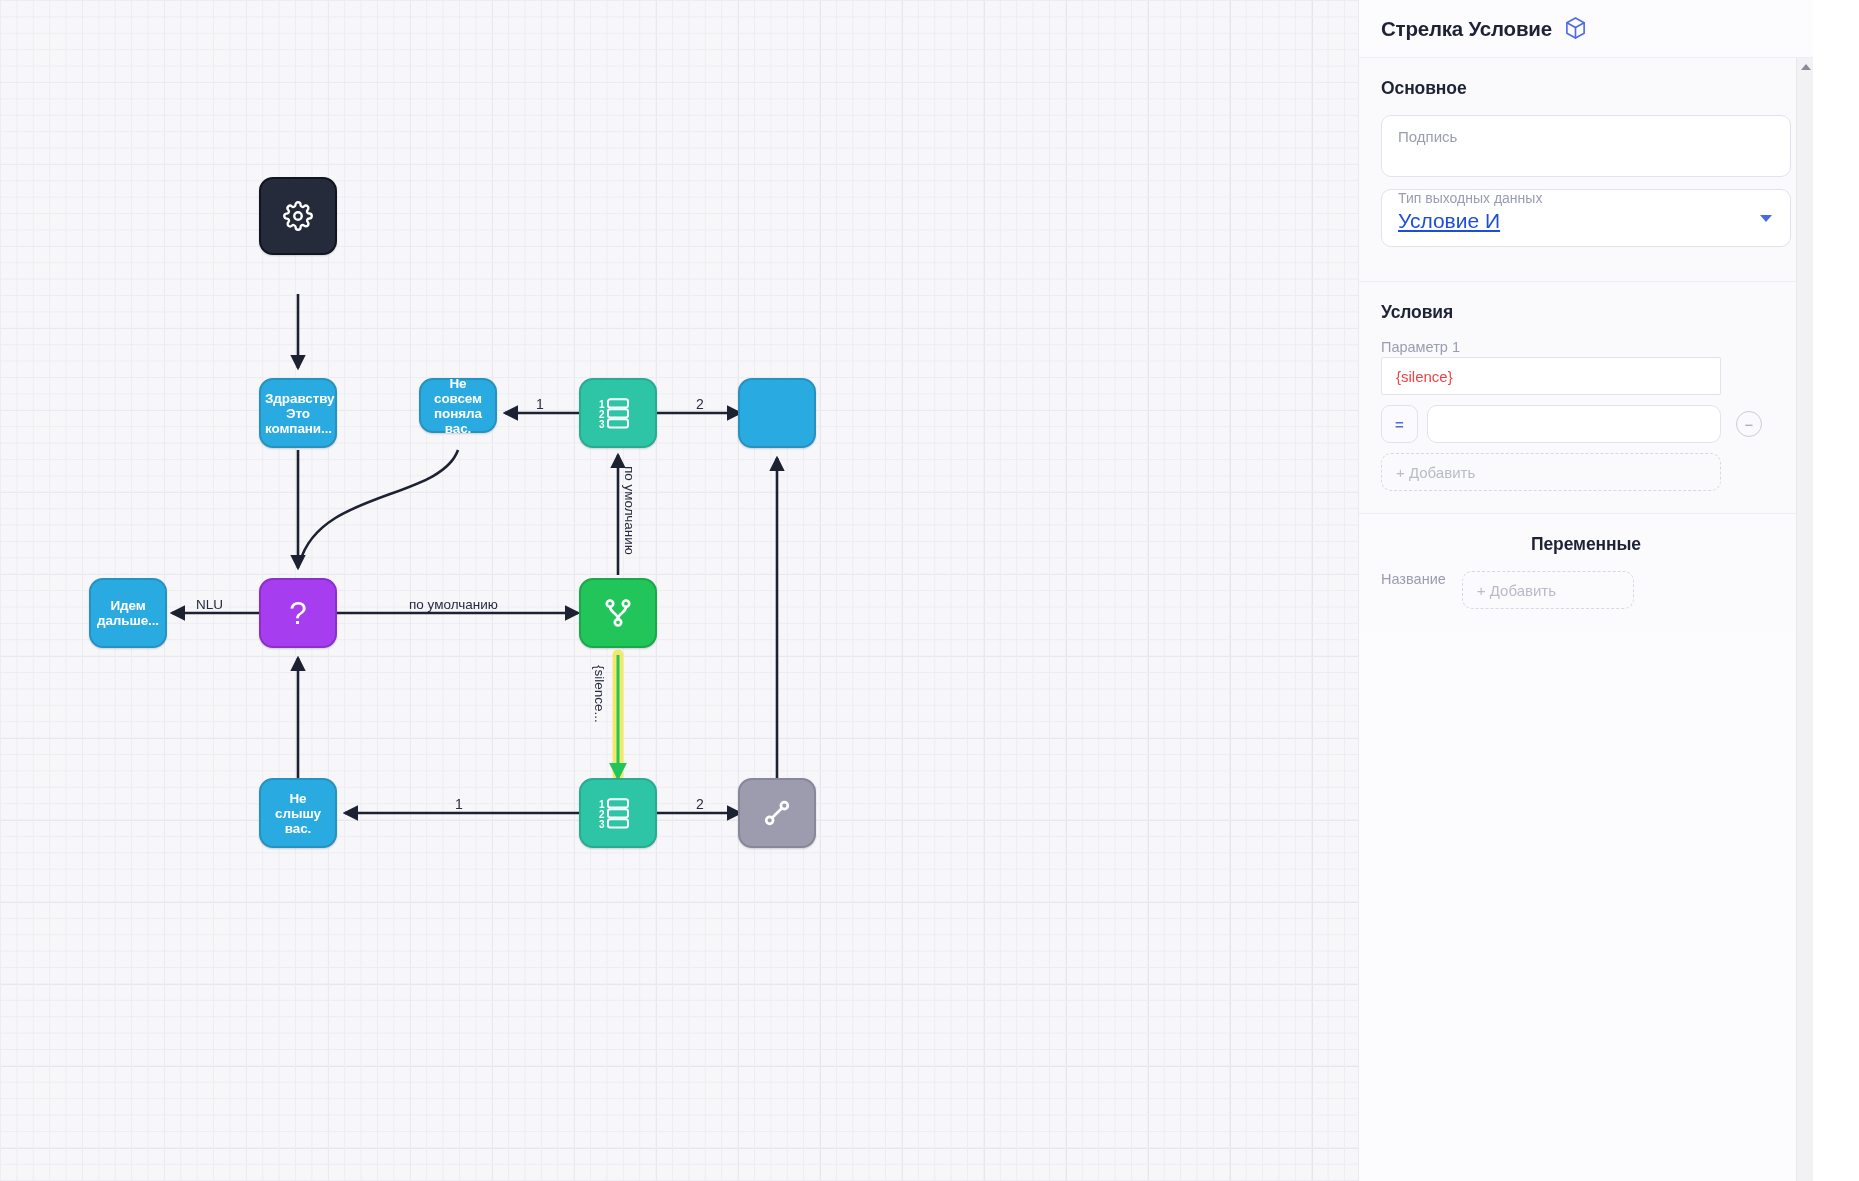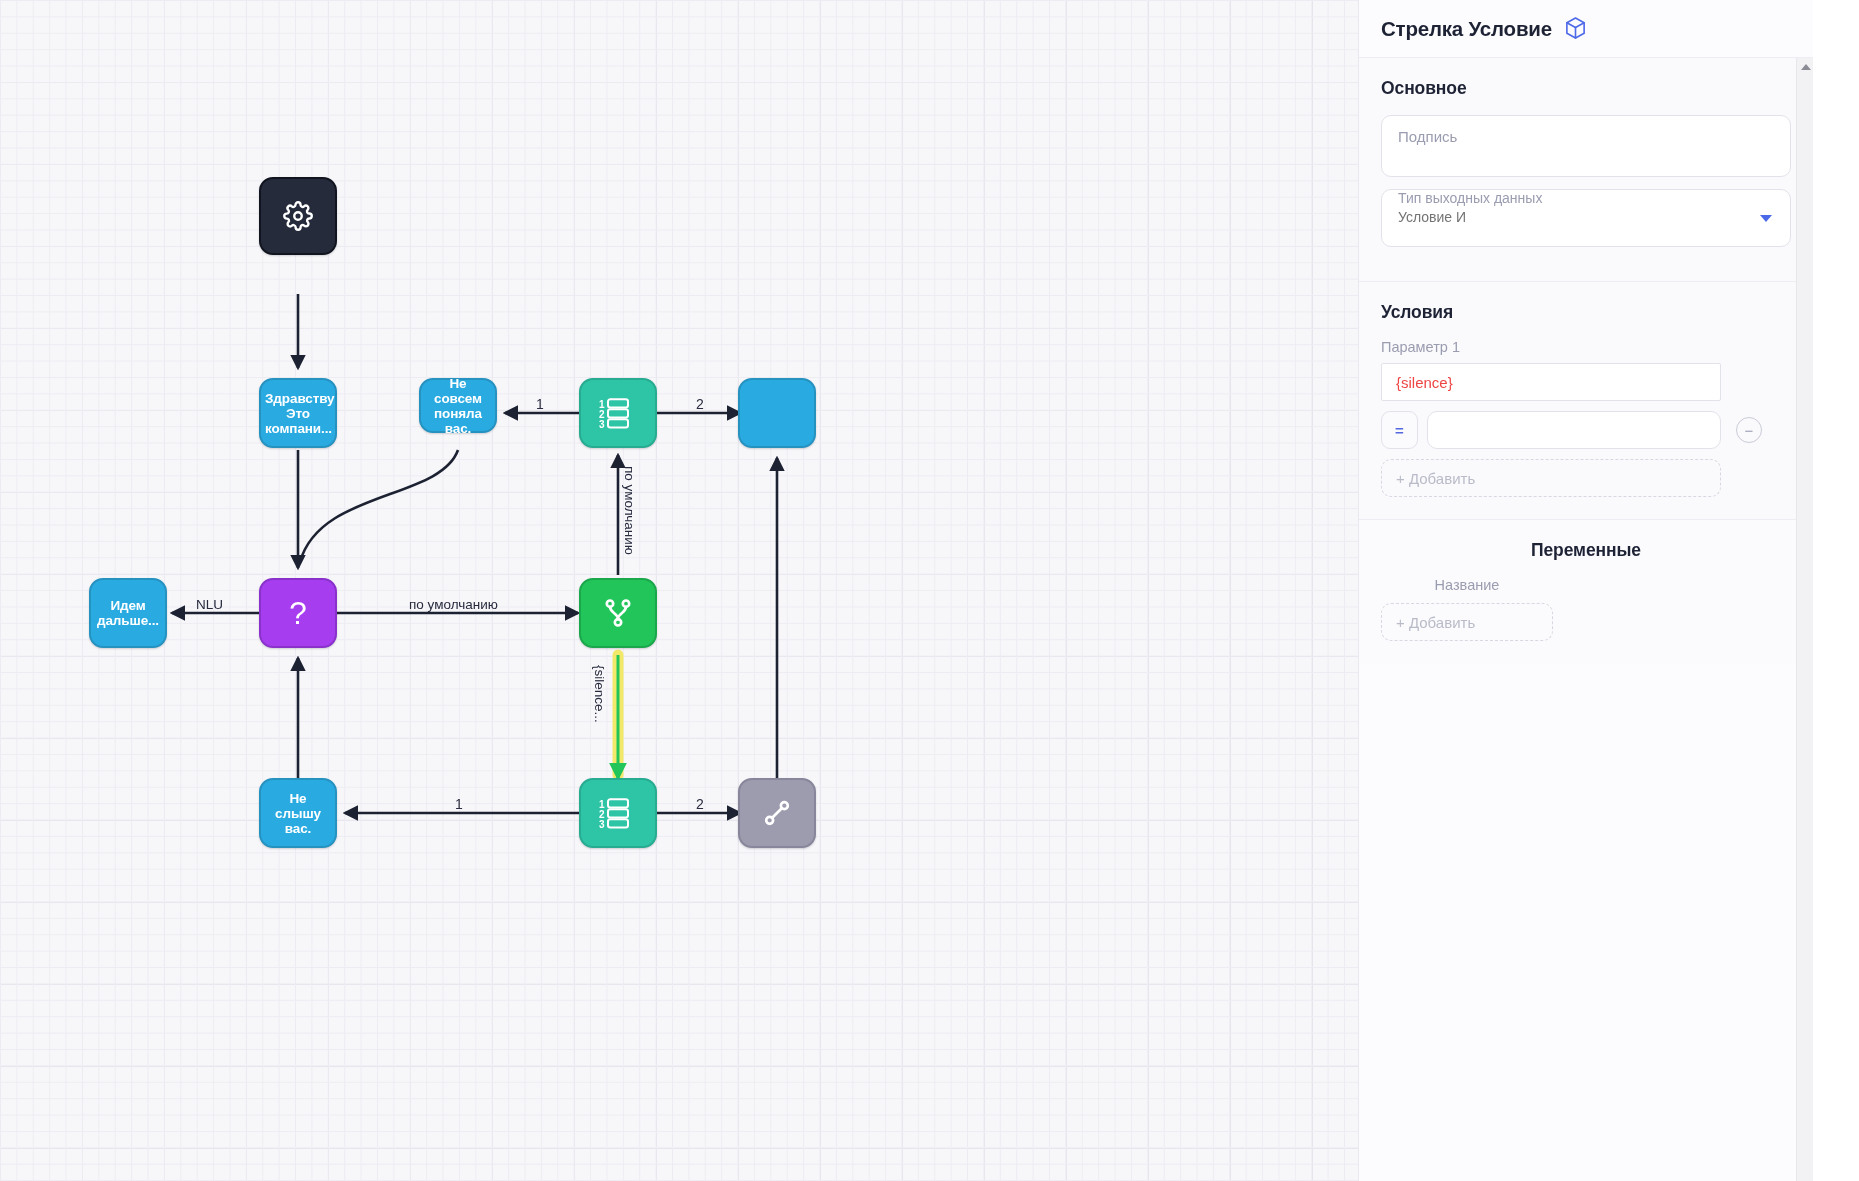--- a/index.html
+++ b/index.html
@@ -152,39 +152,40 @@
     font-size: 15px;
   }
   .field.select { height: 58px; padding-top: 0; }
   .field .sel-label {
     color: #9a9cb0;
     font-size: 14px;
     display: block;
     margin-bottom: 3px;
   }
   .field .sel-value {
-    color: #737373;
-    font-size: 14px;
+    color: #1d4ed8;
+    font-size: 21px;
     display: block;
+    text-decoration: underline;
   }
   .caret {
     position: absolute;
     right: 18px;
     top: 50%;
     margin-top: -3px;
     width: 0; height: 0;
     border-left: 6px solid transparent;
     border-right: 6px solid transparent;
     border-top: 7px solid #4a68e8;
   }
 
   .small-label {
     font-size: 14.5px;
     color: #9a9cb0;
-    margin-bottom: 8px;
+    margin-bottom: 2px;
   }
 
   .value-field {
     background: #ffffff;
     border: 1px solid #e2e3ea;
     border-radius: 2px;
     height: 38px;
     display: flex;
     align-items: center;
     padding: 0 14px;
@@ -243,21 +244,21 @@
     color: #b9bbc8;
     font-size: 15px;
     background: transparent;
     width: 340px;
   }
 
   .vars-grid {
     display: flex;
     gap: 12px;
   }
-  .vars-col { display: flex; flex-direction: column; }
+  .vars-col { display: flex; flex-direction: row; gap: 16px; }
   .vars-col .small-label { margin-bottom: 10px; }
   .add-btn.small { width: 172px; }
   .empty-dashed {
     border: 1px dashed #d7d8e2;
     border-radius: 10px;
     height: 38px;
     width: 172px;
     box-sizing: border-box;
   }
 

